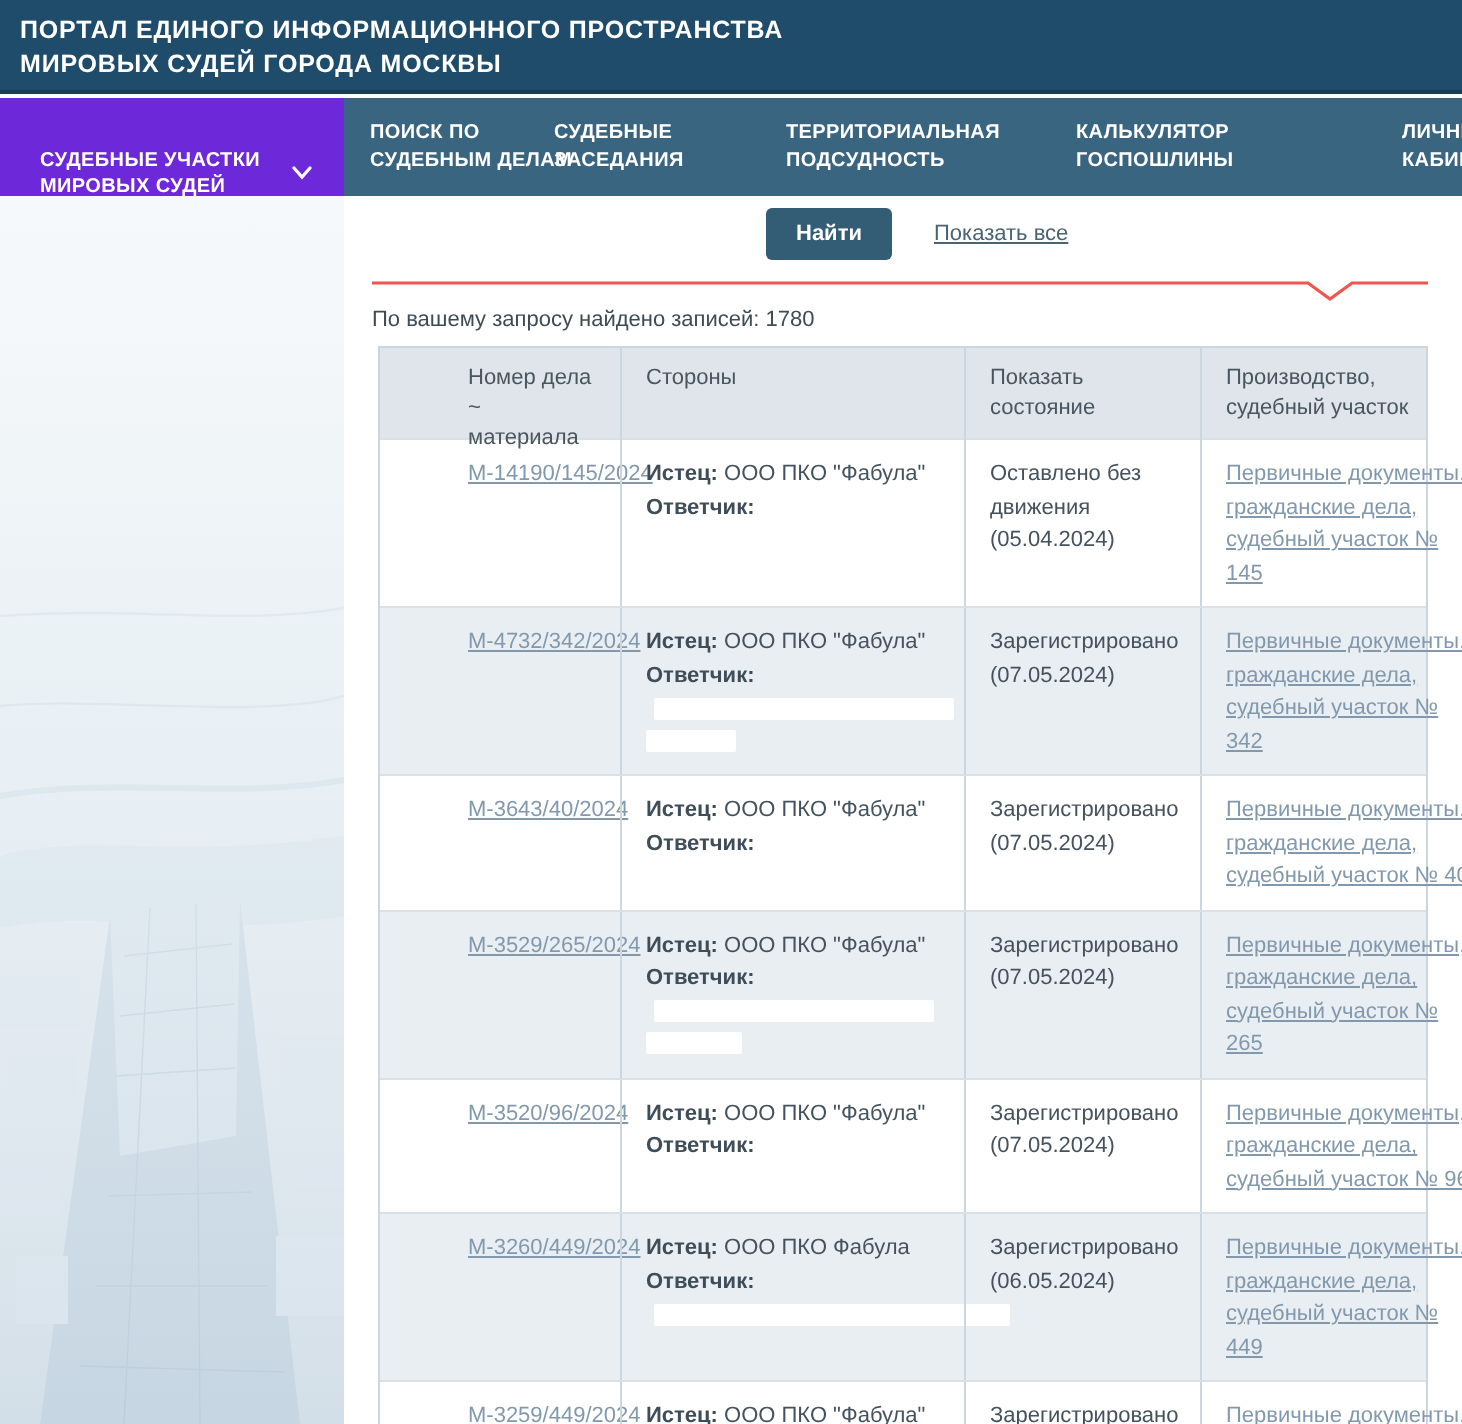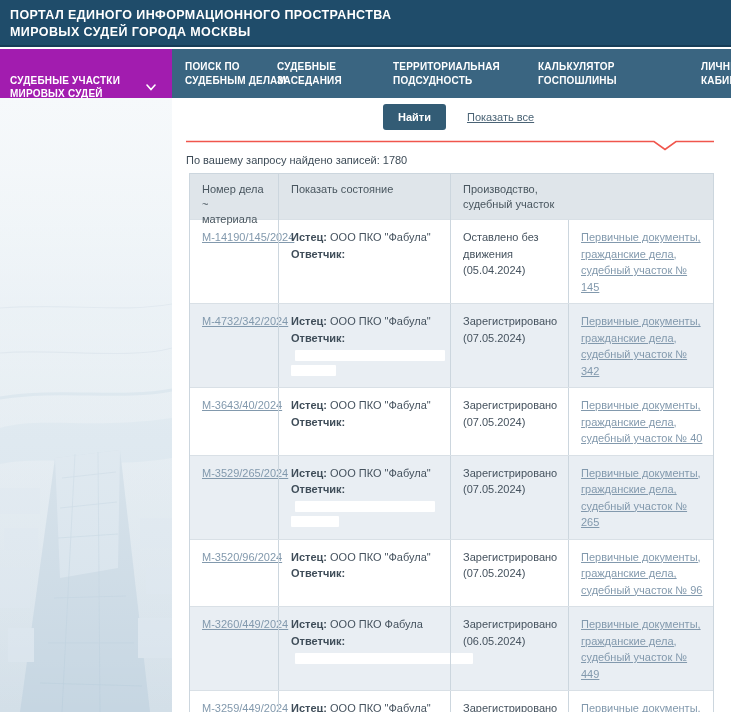--- a/index.html
+++ b/index.html
@@ -11,21 +11,21 @@
   .top-band { position:absolute; left:0; top:0; width:731px; height:47px;
     background:#1f4c6a; border-bottom:2px solid #173d57; }
   .top-band .title { padding:7px 0 0 10px; color:#fff; font-weight:700;
     font-size:12.5px; line-height:17px; letter-spacing:.4px; text-transform:uppercase; }
 
   
   .nav-band { position:absolute; left:0; top:49px; width:731px; height:49px; background:#3a6581; }
   .nav-item { position:absolute; top:0; height:49px; color:#fff; font-weight:700;
     font-size:10px; line-height:13.5px; letter-spacing:.2px; padding-top:11px;
     text-transform:uppercase; cursor:pointer; white-space:pre-line; }
-  .nav-item.active { left:0; width:172px; background:#a21caf; padding-left:10px; }
+  .nav-item.active { left:0; width:172px; background:#6d28d9; padding-left:20px; }
   .nav-chevron { position:absolute; right:16px; top:18px; }
   .ni-2 { left:185px; } .ni-3 { left:277px; } .ni-4 { left:393px; }
   .ni-5 { left:538px; } .ni-6 { left:681px;margin-left:20px; }
 
   
   .main { position:absolute; left:0; top:98px; width:731px; height:614px; }
   .photo { position:absolute; left:0; top:0; width:172px; height:614px; overflow:hidden;
     background:linear-gradient(180deg,#f5f8fa 0%,#e9f0f5 25%,#dde7ee 55%,#d3dfe8 100%); }
   .content { position:absolute; left:172px; top:0; width:559px; height:614px; background:#fff; }
 
@@ -35,21 +35,21 @@
   .show-all { position:absolute; left:295px; top:13px; color:#4a6375; font-size:11px;
     text-decoration:underline; cursor:pointer; }
 
   .red-sep { position:absolute; left:14px; top:42px; }
 
   .count-line { position:absolute; left:14px; top:56px; font-size:11px; color:#3d4b57; }
 
   
   .rtable { position:absolute; left:17px; top:75px; width:525px;
     border:1px solid #ccd6de; border-bottom:none; }
-  .t-row { display:grid; grid-template-columns:88px 172px 118px 147px; }
+  .t-row { display:grid; grid-template-columns:88px 172px 118px 147px;padding-left:32px; }
   .t-row > div { padding:9px 10px 8px 12px; border-left:1px solid #ccd6de;
     font-size:11px; line-height:1.5; color:#45525e; }
   .t-row > div:first-child { border-left:none; }
   .t-head { background:#dfe5ea; height:45px; }
   .t-head > div { color:#49565f; line-height:1.35; padding-top:8px; white-space:pre-line; }
   .t-body .t-row { min-height:54px; border-top:1px solid #d9e0e6; background:#fff; }
   .t-body .t-row.alt { background:#e9eef3; }
   .case-link, .prod-link { color:#8299ad; text-decoration:underline; cursor:pointer;margin-top:24px; }
   .parties b { color:#3f4d59; }
   .redact { display:inline-block; height:11px; background:#ffffff; border-radius:1px;
@@ -141,20 +141,21 @@
       <svg class="red-sep" width="528" height="11" viewBox="0 0 528 11">
         <polyline points="0,1.5 468,1.5 479,9.5 490,1.5 528,1.5" fill="none" stroke="#f0564d" stroke-width="1.6"></polyline>
       </svg>
 
       <div class="count-line">По вашему запросу найдено записей: 1780</div>
 
       <div class="rtable">
         <div class="t-row t-head">
           <div>Номер дела ~
 материала</div>
+          <div>Стороны</div>
           <div>Показать состояние</div>
           <div>Производство, судебный участок</div>
         </div>
         <div class="t-body" id="t-body">
             <div class="t-row">
               <div><a class="case-link">М-14190/145/2024</a></div>
               <div class="parties"><b>Истец:</b><span> ООО ПКО "Фабула"</span><br><b>Ответчик:</b></div>
               <div>Оставлено без движения (05.04.2024)</div>
               <div><a class="prod-link">Первичные документы, гражданские дела, судебный участок № 145</a></div>
             </div>

